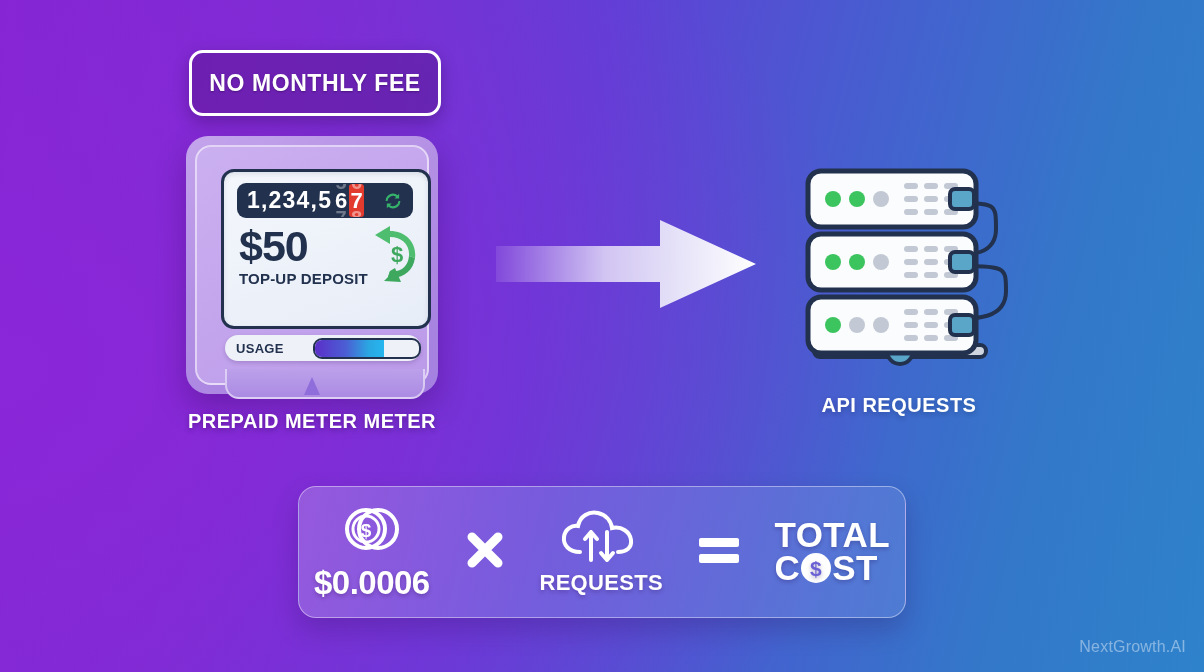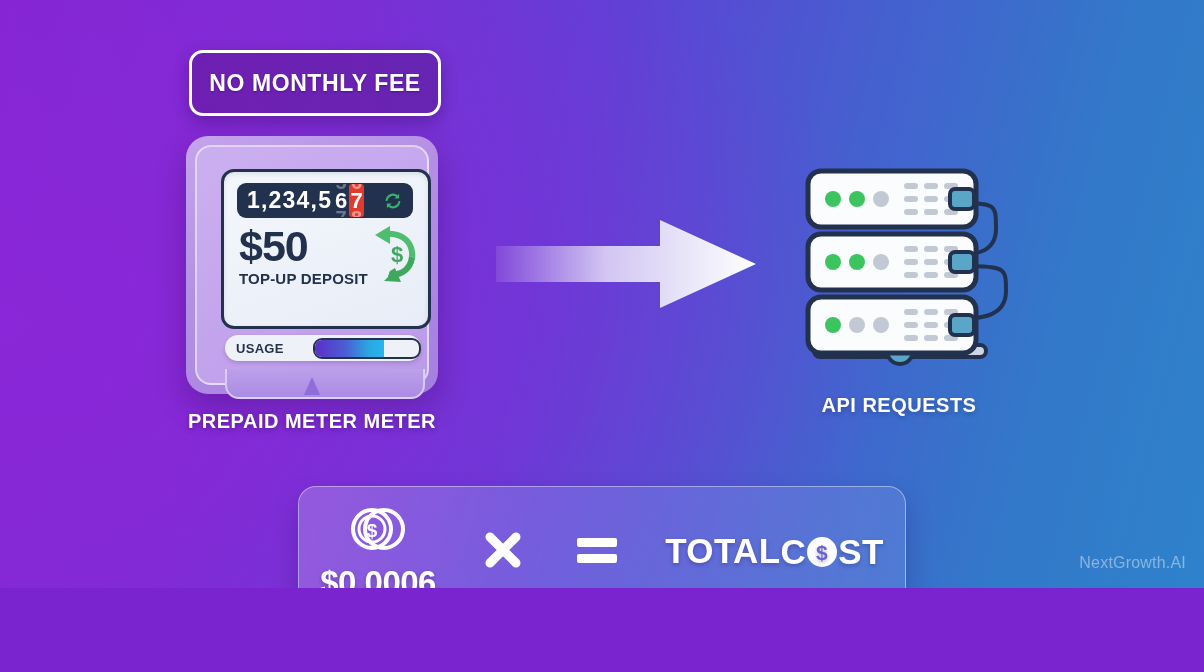--- a/index.html
+++ b/index.html
@@ -2,21 +2,21 @@
 <html><head>
 <meta charset="utf-8">
 <style>
   html,body{margin:0;padding:0;}
   body{
     width:1204px;height:672px;overflow:hidden;
     font-family:"Liberation Sans", sans-serif;
     background:#7a24cf;
   }
   #stage{
-    position:relative;width:1204px;height:588px;overflow:hidden;
+    position:relative;width:1204px;height:672px;overflow:hidden;
     background:
       radial-gradient(120% 140% at 0% 55%, #8a27d8 0%, rgba(138,39,216,0) 62%),
       linear-gradient(104deg,#8324d1 0%, #7a2ed3 22%, #6040d6 45%, #4560cf 66%, #3378c9 84%, #2e82cb 100%);
   }
 
   
   #fee-badge{
     position:absolute;left:189px;top:50px;width:246px;height:60px;
     border:3px solid #ffffff;border-radius:14px;
     background:rgba(80,20,130,.42);
@@ -151,21 +151,21 @@
   .f-item{display:flex;flex-direction:column;align-items:center;justify-content:center;}
   .f-op{color:#ffffff;}
   #price-text{
     color:#ffffff;font-weight:bold;font-size:33px;letter-spacing:-.5px;margin-top:4px;
     text-shadow:0 2px 4px rgba(40,0,70,.28);
   }
   #requests-text{
     color:#ffffff;font-weight:bold;font-size:22px;letter-spacing:.3px;margin-top:4px;
     text-shadow:0 2px 4px rgba(40,0,70,.28);
   }
-  #total-block{display:flex;flex-direction:row;align-items:flex-start;line-height:.92;}
+  #total-block{display:flex;flex-direction:column;align-items:flex-start;line-height:.92;}
   #total-word{
     color:#ffffff;font-weight:bold;font-size:35px;letter-spacing:.4px;
     text-shadow:0 2px 4px rgba(30,10,80,.28);
   }
   #cost-word{
     display:flex;align-items:center;
     color:#ffffff;font-weight:bold;font-size:35px;letter-spacing:.4px;
     text-shadow:0 2px 4px rgba(30,10,80,.28);
   }
   #cost-coin{margin:0 -1px;}
@@ -328,20 +328,28 @@
       </svg>
       <div id="price-text">$0.0006</div>
     </div>
 
     <div class="f-op">
       <svg width="50" height="50" viewBox="0 0 50 50">
         <path d="M12 12 L38 38 M38 12 L12 38" stroke="#ffffff" stroke-width="9" stroke-linecap="round"></path>
       </svg>
     </div>
 
+    <div class="f-item">
+      <svg width="86" height="58" viewBox="0 0 86 58">
+        <path d="M22 44 C11 44 5 37 6 29 C7 21 14 17 20 18 C22 8 31 3 40 5 C48 7 53 13 54 20 C64 18 72 24 73 32 C74 40 68 44 60 44" fill="none" stroke="#ffffff" stroke-width="4" stroke-linecap="round"></path>
+        <path d="M33 52 L33 24 M33 24 L27 31 M33 24 L39 31" fill="none" stroke="#ffffff" stroke-width="4" stroke-linecap="round" stroke-linejoin="round"></path>
+        <path d="M49 24 L49 52 M49 52 L43 45 M49 52 L55 45" fill="none" stroke="#ffffff" stroke-width="4" stroke-linecap="round" stroke-linejoin="round"></path>
+      </svg>
+      <div id="requests-text">REQUESTS</div>
+    </div>
 
     <div class="f-op">
       <svg width="52" height="44" viewBox="0 0 52 44">
         <rect x="6" y="10" width="40" height="9" rx="2" fill="#ffffff"></rect>
         <rect x="6" y="26" width="40" height="9" rx="2" fill="#ffffff"></rect>
       </svg>
     </div>
 
     <div id="total-block">
       <div id="total-word">TOTAL</div>

